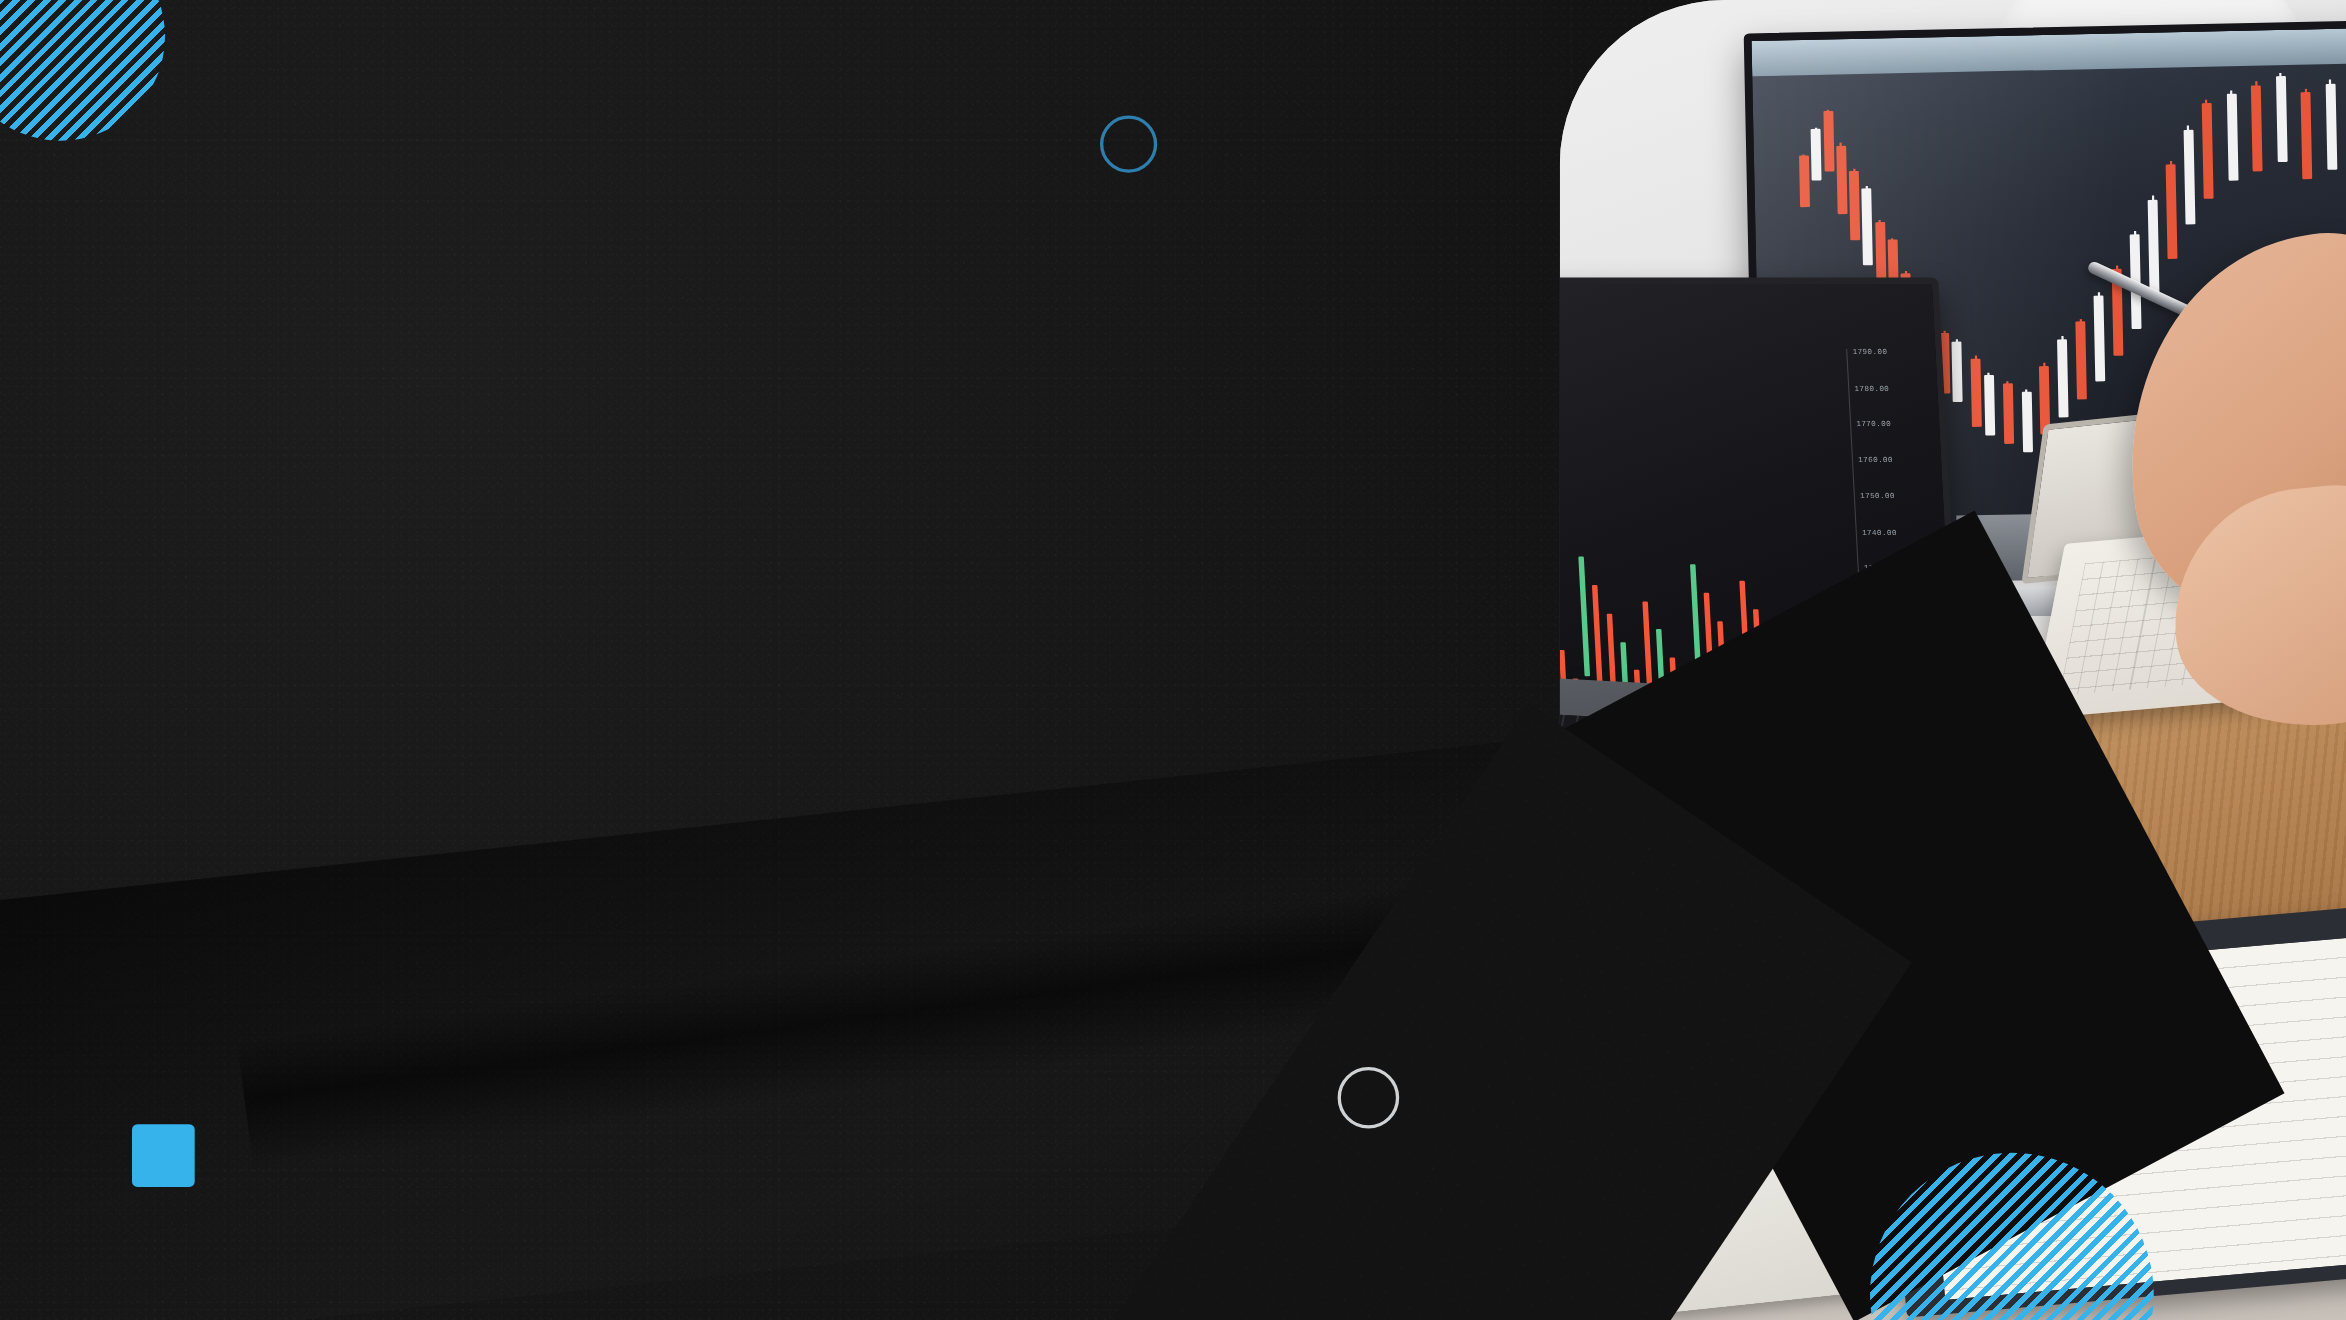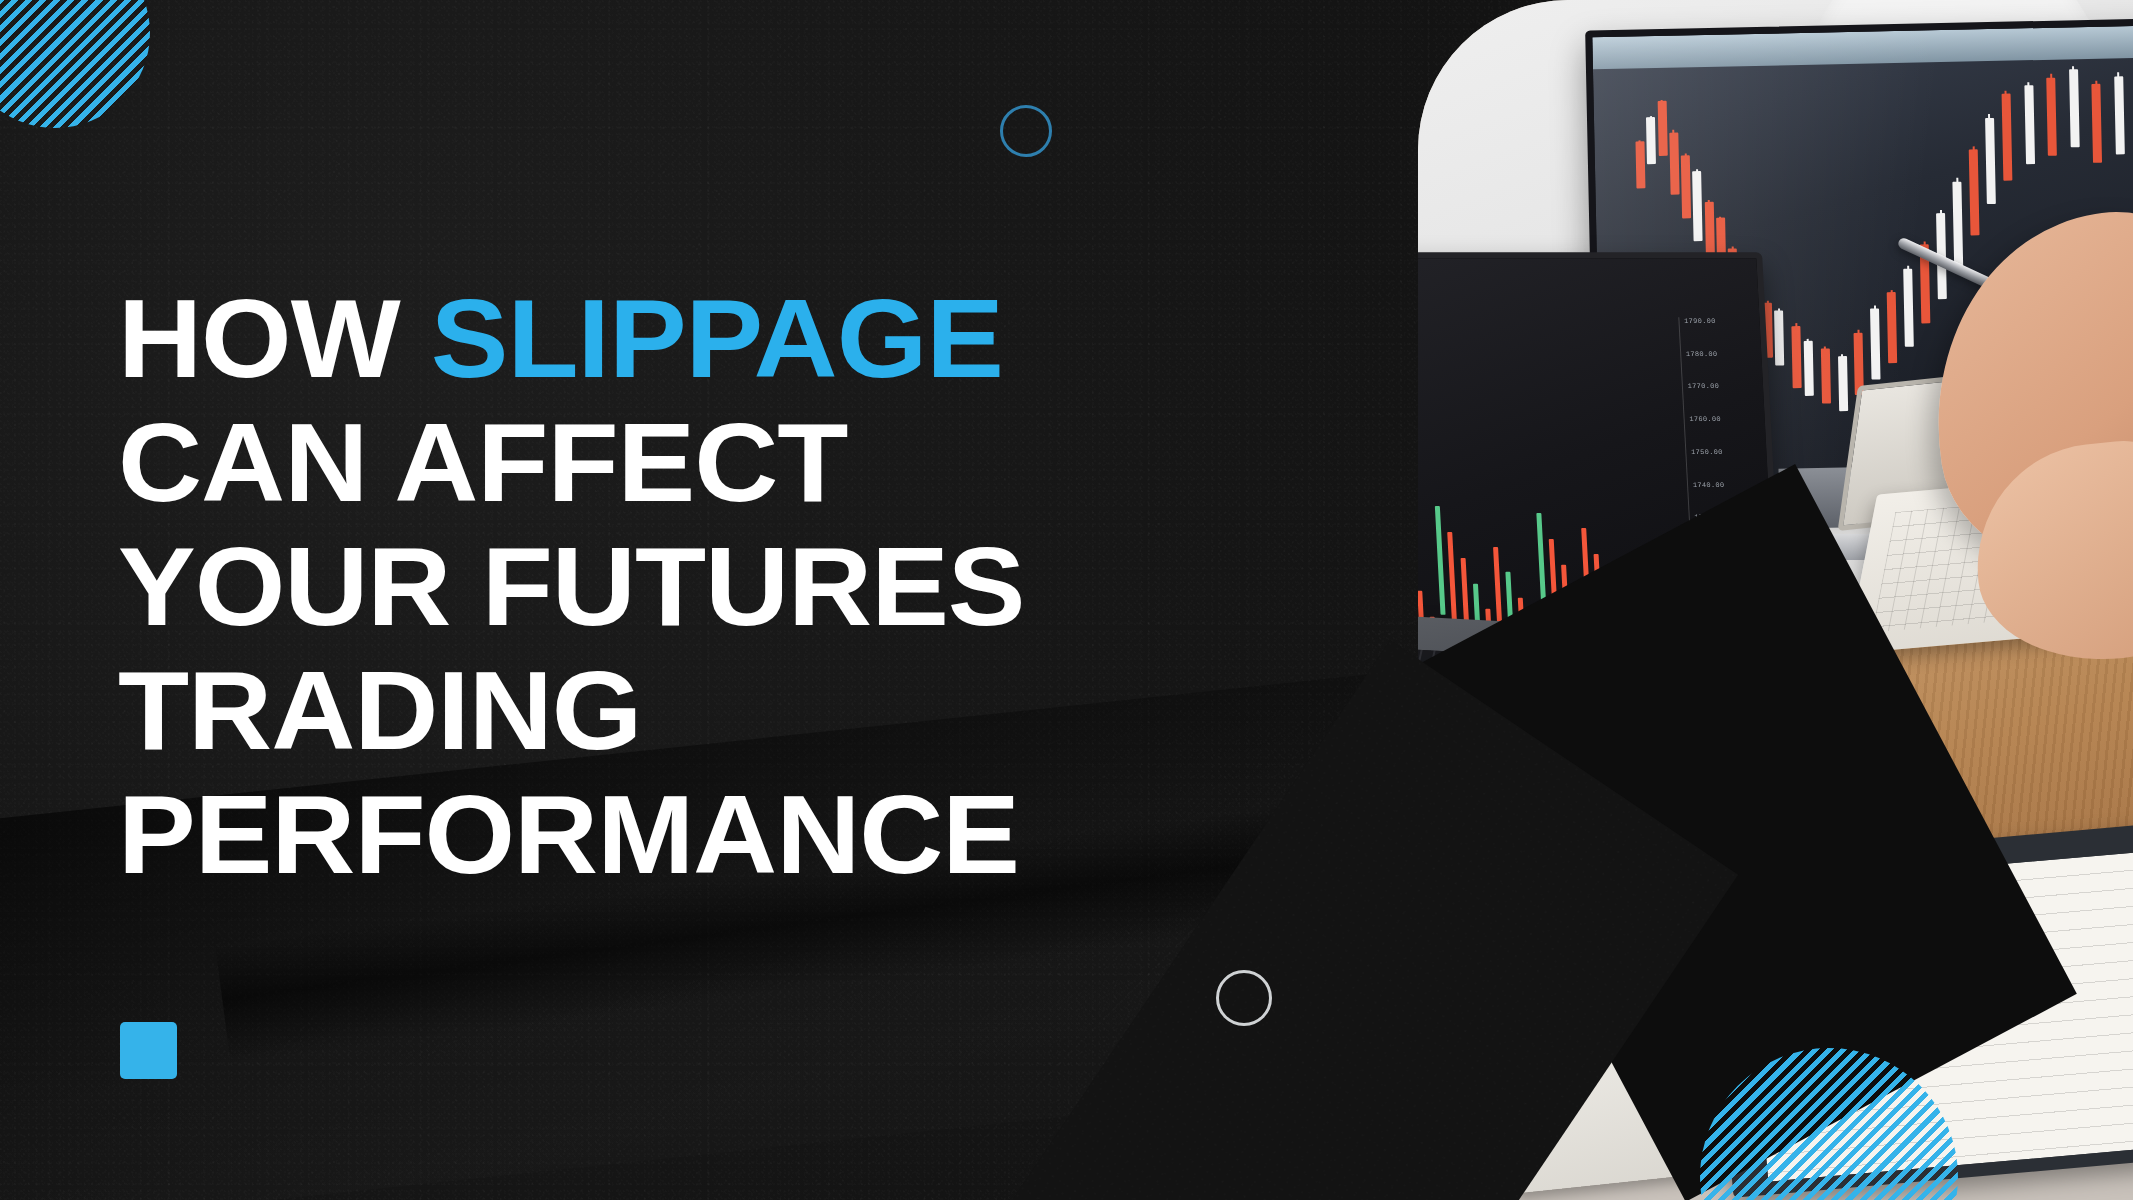--- a/index.html
+++ b/index.html
@@ -600,21 +600,14 @@
   <div class="cut-diagonal">
     <div class="cut-diagonal-noise"></div>
   </div>
 
   <div class="striped-circle" id="deco-circle-tl"></div>
   <div class="striped-circle" id="deco-circle-br"></div>
   <div class="ring" id="deco-ring-top"></div>
   <div class="ring" id="deco-ring-bottom"></div>
   <div id="accent-square"></div>
 
-  <h1 class="headline" id="headline">
-      <span class="line">HOW <span class="hl-accent">SLIPPAGE</span></span>
-      <span class="line">CAN AFFECT</span>
-      <span class="line">YOUR FUTURES</span>
-      <span class="line">TRADING</span>
-      <span class="line">PERFORMANCE</span>
-    </h1>
 
 </div>
 
 </body></html>

